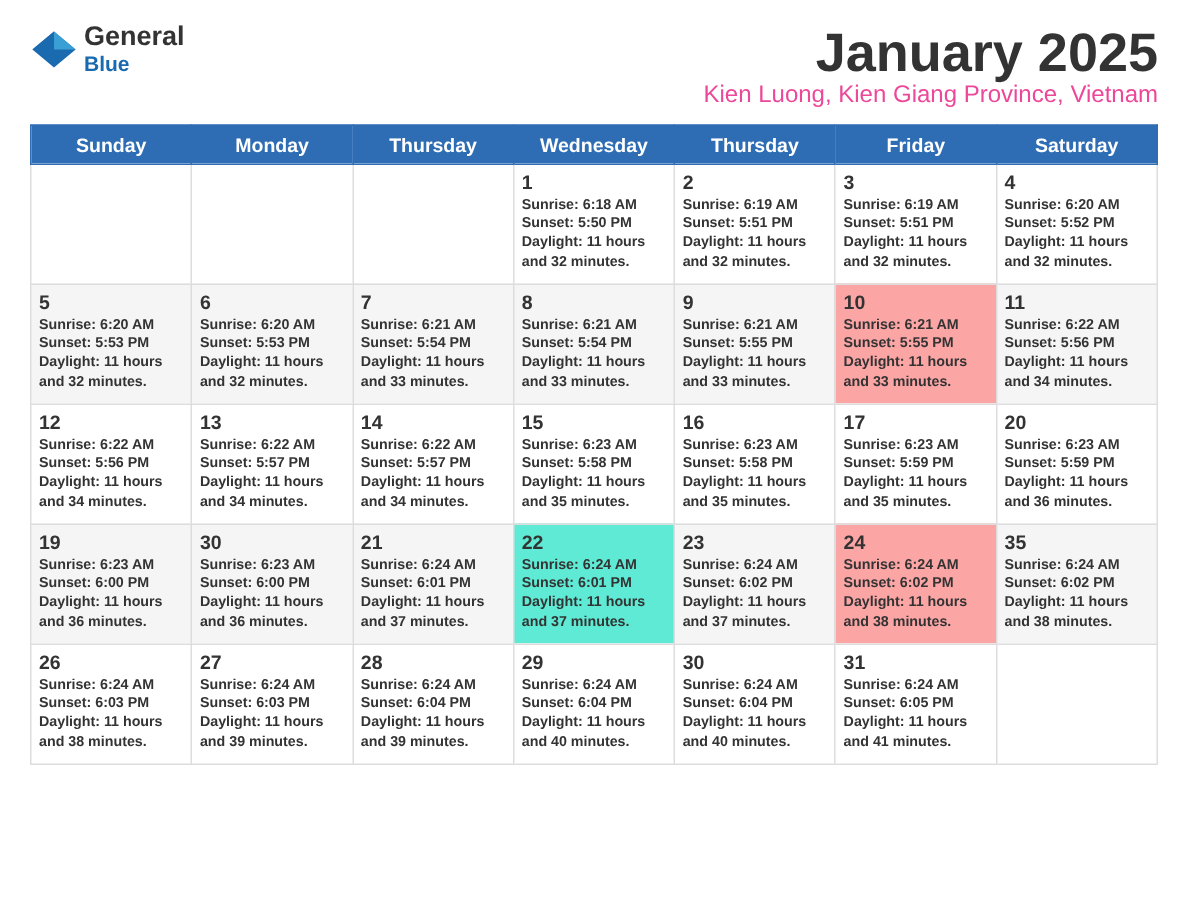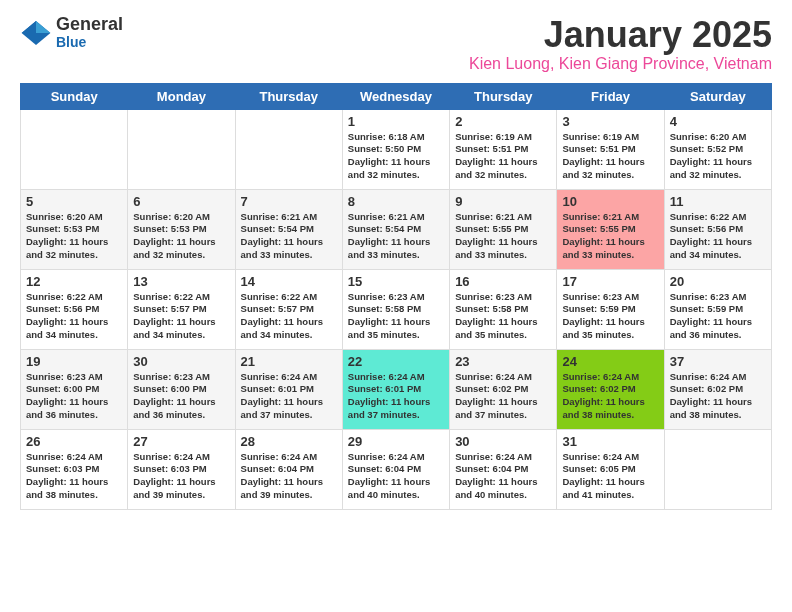--- a/index.html
+++ b/index.html
@@ -300,29 +300,29 @@
 Daylight: 11 hours
 and 37 minutes.</div>
           </td>
           <td style="background: rgb(245, 245, 245);">
             <div class="day-num">23</div>
             <div class="day-info" style="white-space: pre-line;">Sunrise: 6:24 AM
 Sunset: 6:02 PM
 Daylight: 11 hours
 and 37 minutes.</div>
           </td>
-          <td style="background: #84cc16;">
+          <td style="background: #fca5a5;">
             <div class="day-num">24</div>
             <div class="day-info" style="white-space: pre-line;">Sunrise: 6:24 AM
 Sunset: 6:02 PM
 Daylight: 11 hours
 and 38 minutes.</div>
           </td>
           <td style="background: rgb(245, 245, 245);">
-            <div class="day-num">37</div>
+            <div class="day-num">35</div>
             <div class="day-info" style="white-space: pre-line;">Sunrise: 6:24 AM
 Sunset: 6:02 PM
 Daylight: 11 hours
 and 38 minutes.</div>
           </td>
         </tr>
         <tr>
           <td>
             <div class="day-num">26</div>
             <div class="day-info" style="white-space: pre-line;">Sunrise: 6:24 AM

